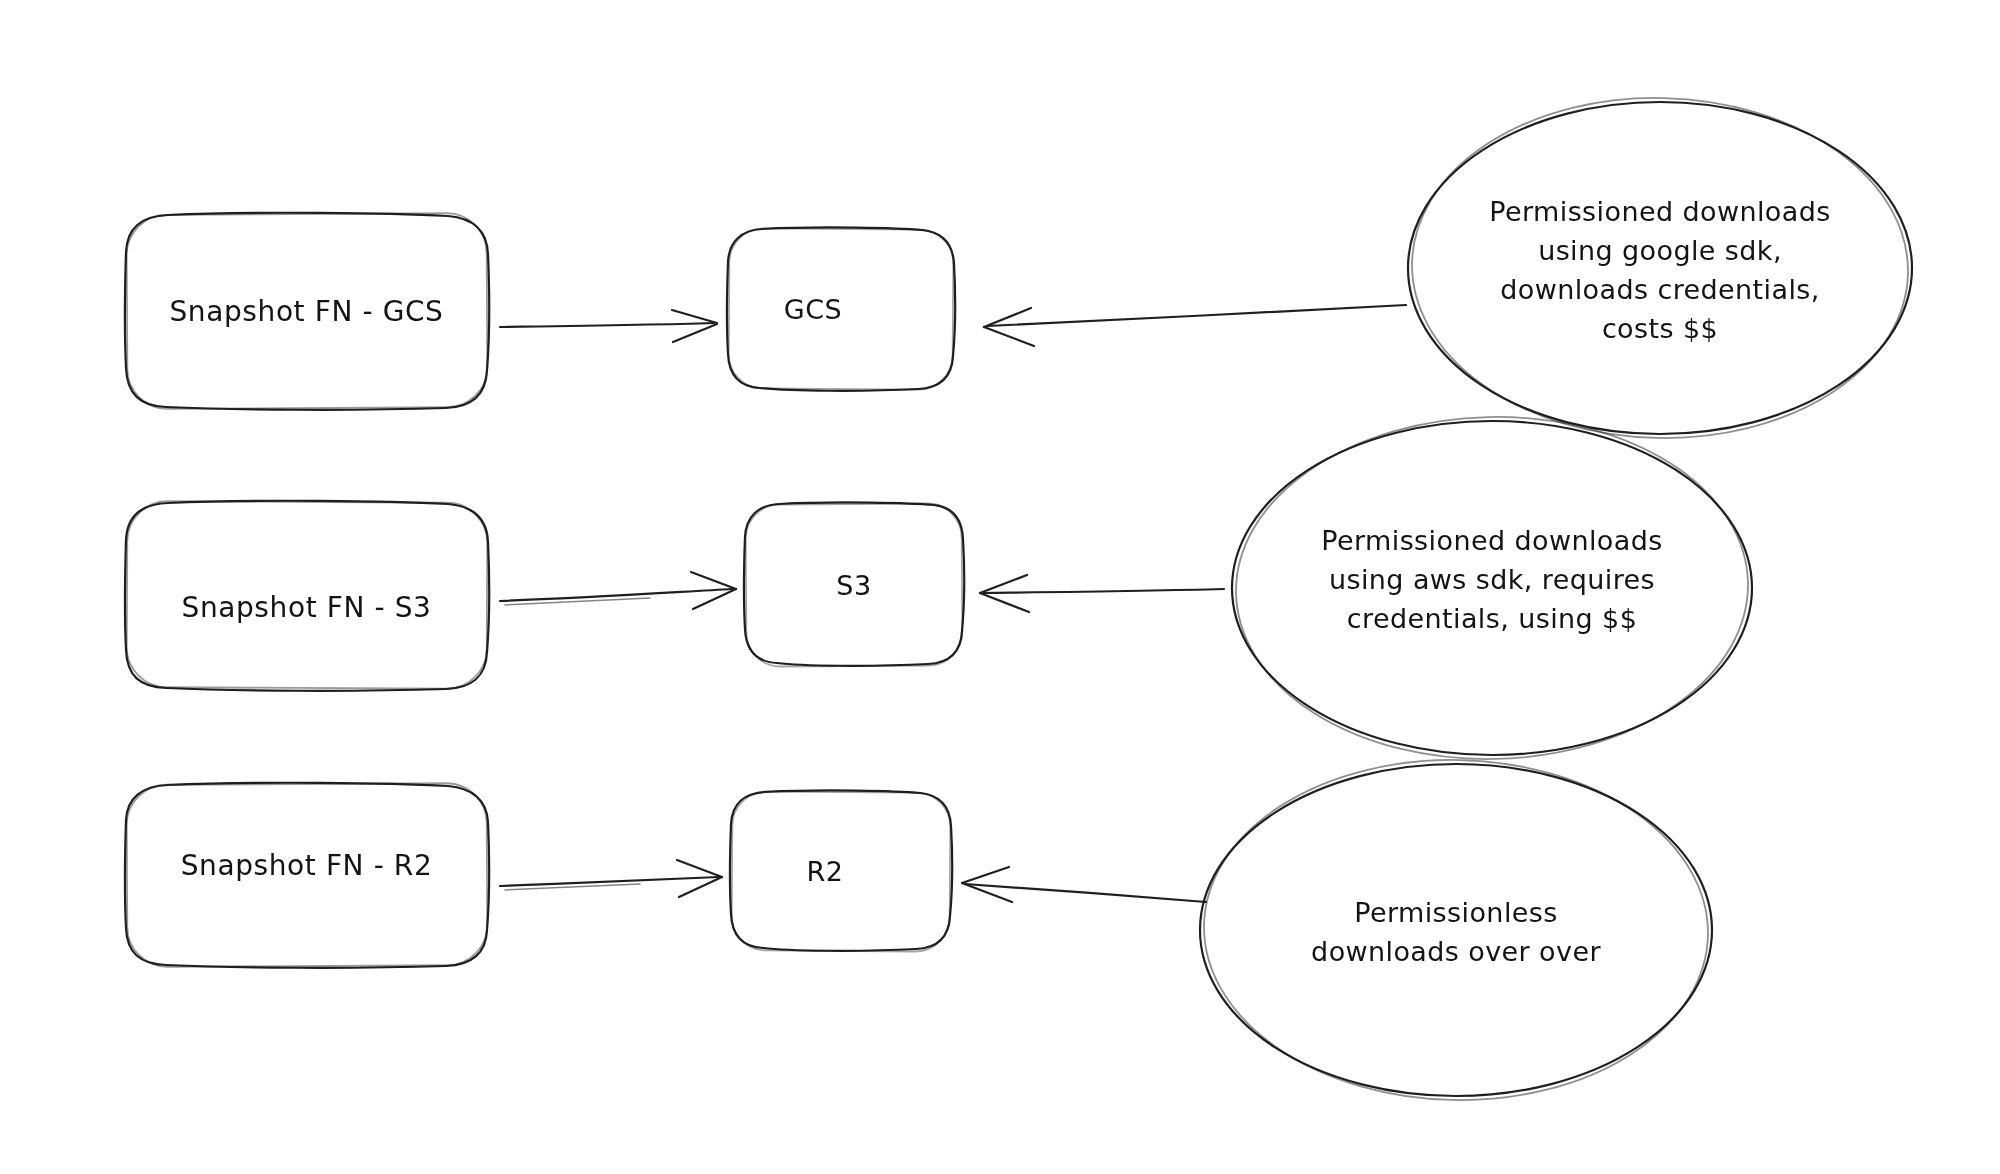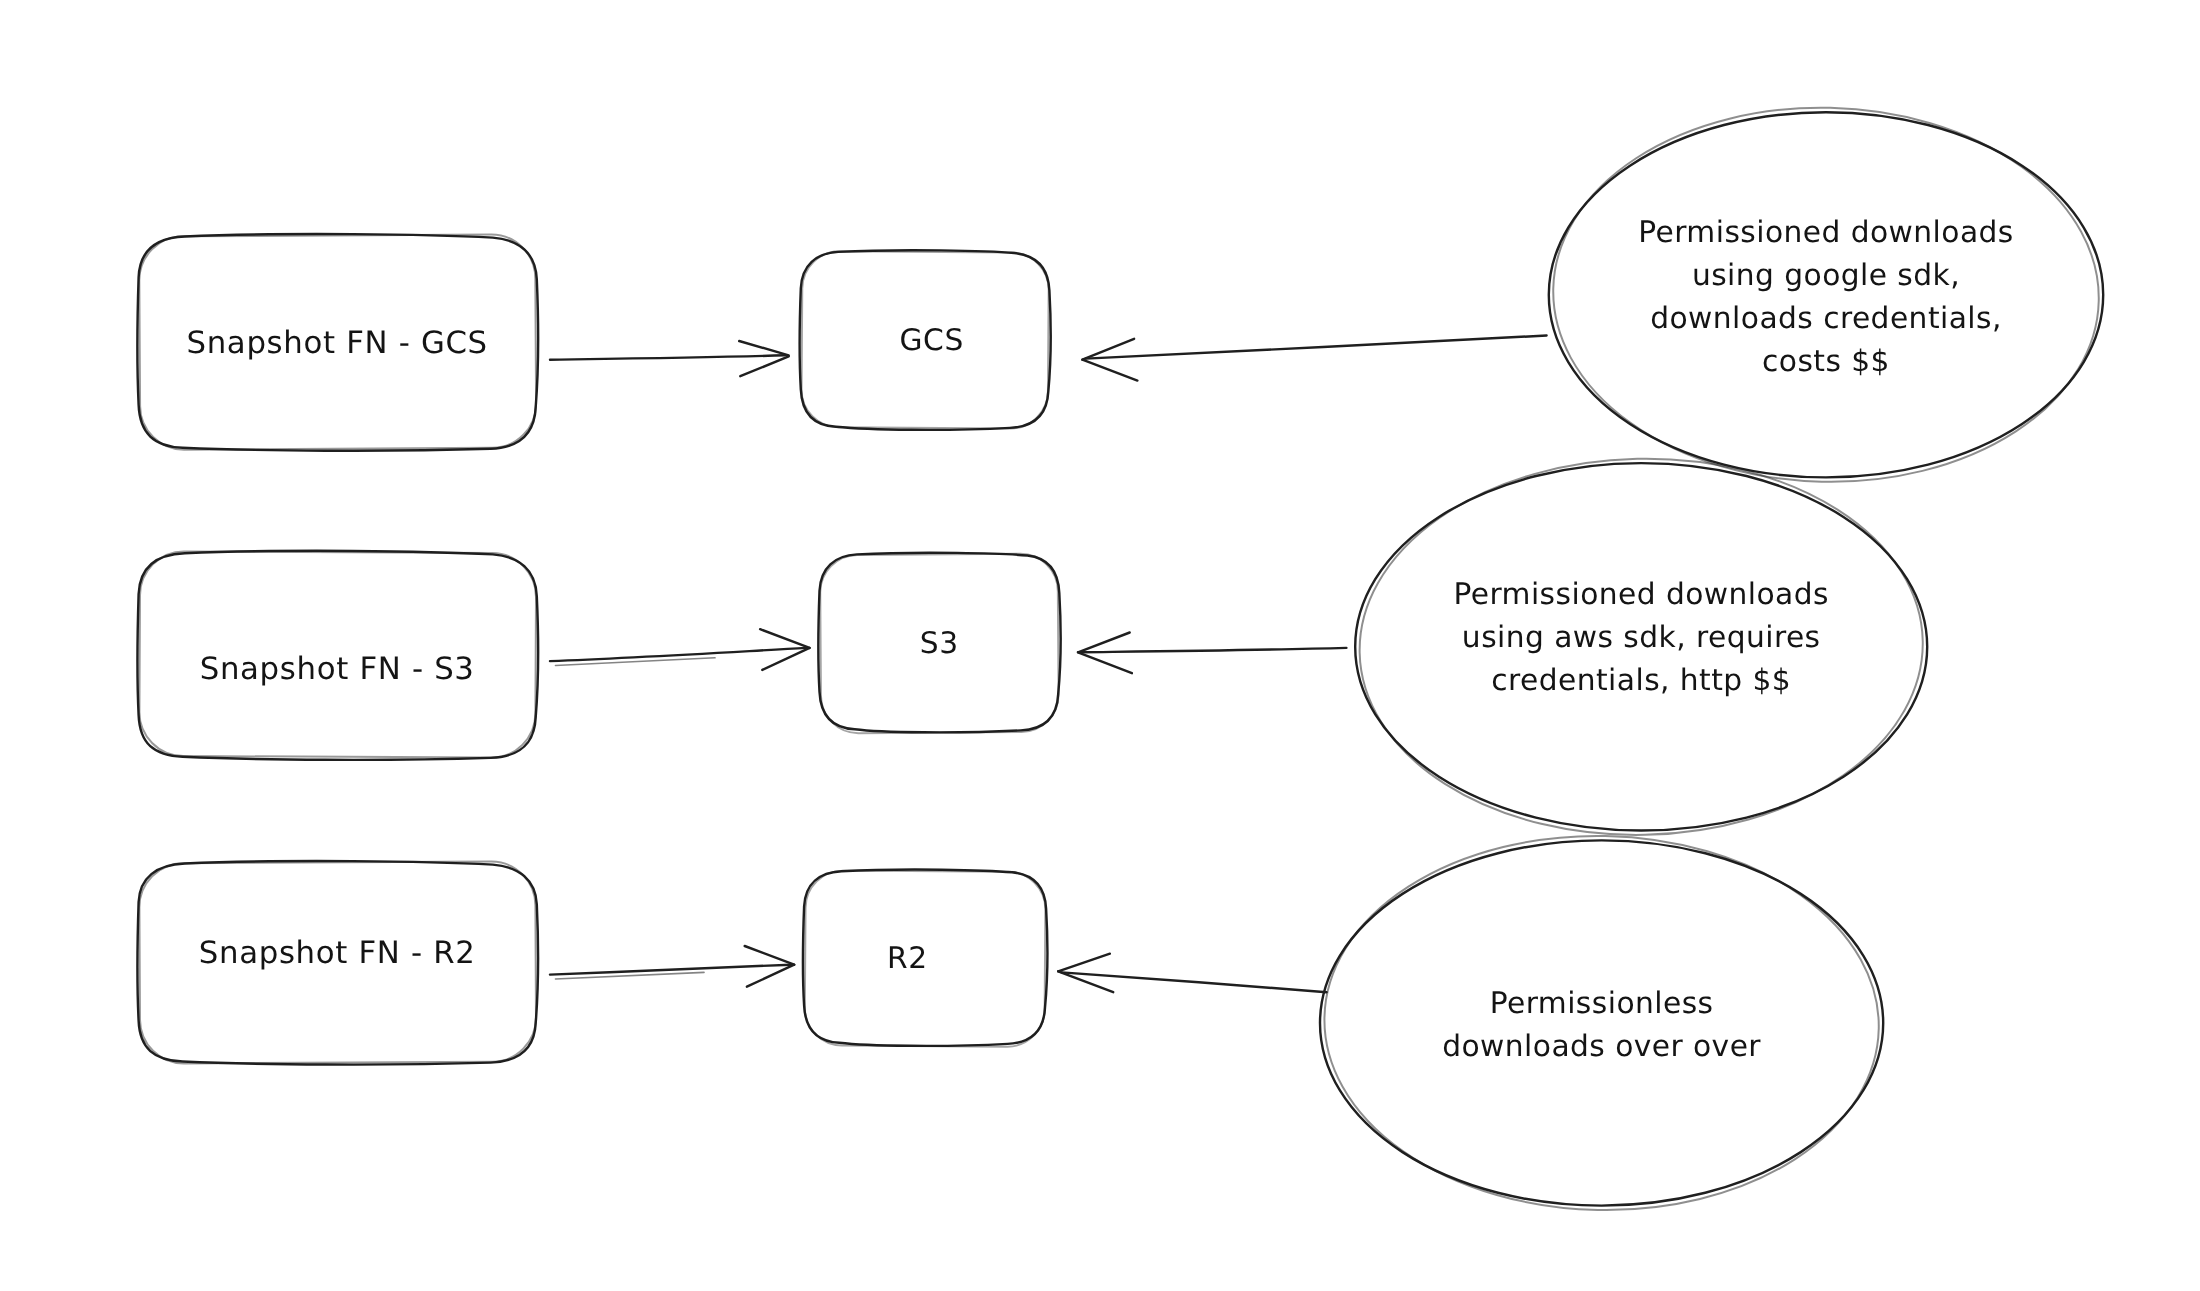--- a/index.html
+++ b/index.html
@@ -156,34 +156,34 @@
       <g>
         <path d="M 1206 902 C 1130 896, 1040 889, 965 884"></path>
         <path d="M 962 883 L 1009 867"></path>
         <path d="M 962 883 L 1012 902"></path>
       </g>
 
     </g>
   </svg>
 
   <div class="label node-label" style="left:125px;top:212px;width:363px;height:198px;">Snapshot FN - GCS</div>
-  <div class="label store-label" style="left:733px;top:227px;width:228px;height:164px;">GCS</div>
+  <div class="label store-label" style="left:699px;top:227px;width:228px;height:164px;">GCS</div>
   <div class="bubble" style="left:1410px;top:192px;width:500px;">
     <div>Permissioned downloads</div>
     <div>using google sdk,</div>
     <div>downloads credentials,</div>
     <div>costs $$</div>
   </div>
 
   <div class="label node-label" style="left:125px;top:500px;width:363px;height:214px;">Snapshot FN - S3</div>
   <div class="label store-label" style="left:744px;top:502px;width:220px;height:166px;text-align:center;">S3</div>
   <div class="bubble" style="left:1242px;top:521px;width:500px;">
     <div>Permissioned downloads</div>
     <div>using aws sdk, requires</div>
-    <div>credentials, http $$</div>
+    <div>credentials, using $$</div>
   </div>
 
   <div class="label node-label" style="left:125px;top:782px;width:363px;height:166px;">Snapshot FN - R2</div>
   <div class="label store-label" style="left:730px;top:790px;width:190px;height:163px;">R2</div>
   <div class="bubble" style="left:1206px;top:893px;width:500px;">
     <div>Permissionless</div>
     <div>downloads over over</div>
   </div>
 
 </div>

